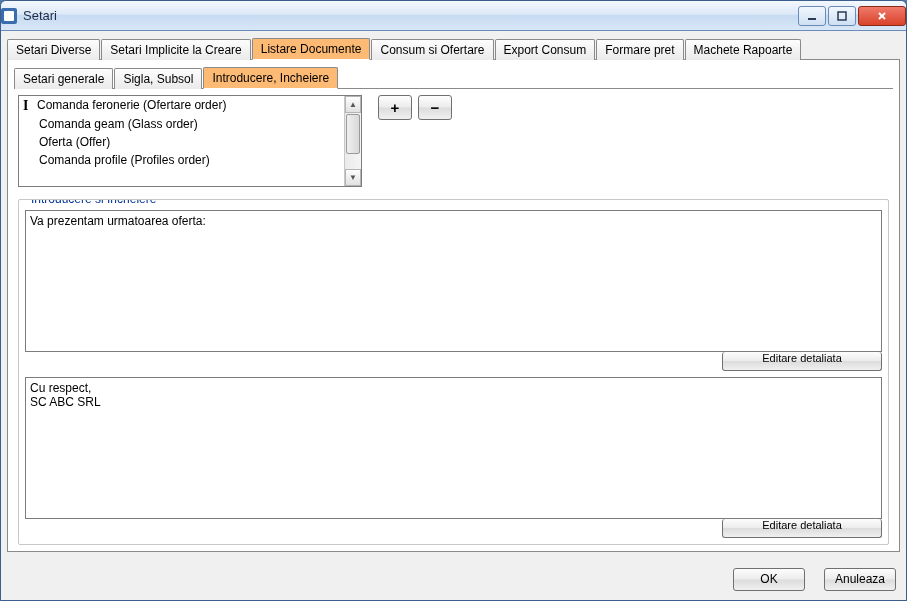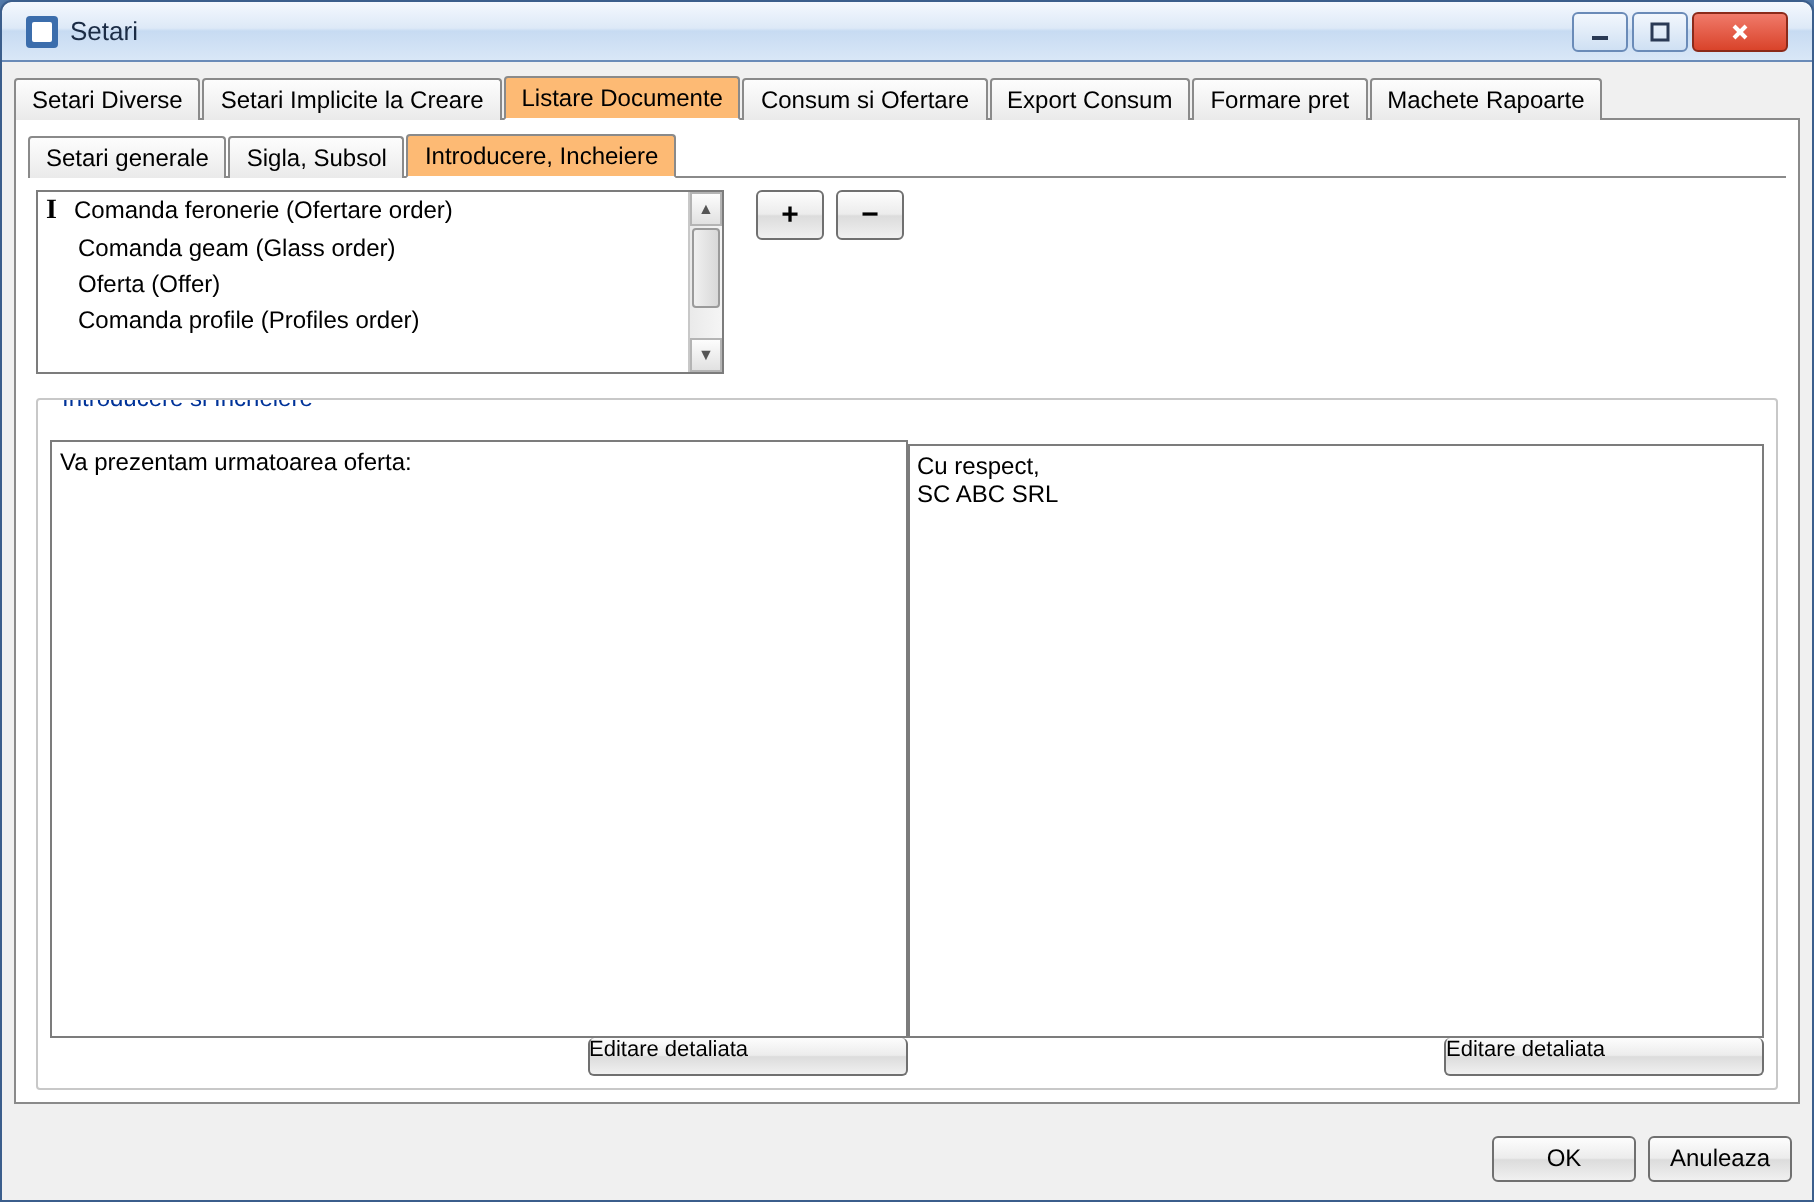--- a/index.html
+++ b/index.html
@@ -1,20 +1,20 @@
 <!DOCTYPE html>
 <html><head>
 <meta charset="utf-8">
 <style>
 * { box-sizing: border-box; margin: 0; padding: 0; font-family: "Segoe UI", Tahoma, sans-serif; font-size: 12px; }
 body { background: #5a84b8; width: 907px; height: 601px; overflow: hidden; }
 
 .window { width: 907px; height: 601px; background: #fff; border: 1px solid #3b5e8c; border-radius: 6px 6px 0 0; box-shadow: 0 0 8px rgba(0,0,0,0.3); display: flex; flex-direction: column; }
 
-.titlebar { height: 30px; background: linear-gradient(to bottom, #f4f8fe 0%, #dde9f7 45%, #c7dbf2 50%, #d9e7f7 100%); border-bottom: 1px solid #6a8bb8; display: flex; align-items: center; padding: 0 12px; border-radius: 6px 6px 0 0; }
+.titlebar { height: 30px; background: linear-gradient(to bottom, #f4f8fe 0%, #dde9f7 45%, #c7dbf2 50%, #d9e7f7 100%); border-bottom: 1px solid #6a8bb8; display: flex; align-items: center; padding: 0 0; border-radius: 6px 6px 0 0; }
 .titlebar .appicon { width: 16px; height: 16px; background: #3b6dac; margin-right: 6px; border-radius: 2px; position: relative; }
 .titlebar .appicon::after { content:''; position:absolute; top:3px; left:3px; width:10px; height:10px; background:#fff; border-radius:1px; }
 .titlebar .title { flex: 1; color: #1b2c45; font-size: 13px; }
 .winbtns { display: flex; gap: 0; }
 .winbtn { width: 28px; height: 20px; border: 1px solid #6a8bb8; border-radius: 3px; margin-left: 2px; display:flex; align-items:center; justify-content:center; background: linear-gradient(to bottom,#f2f7fd,#cfe0f3); cursor: default; }
 .winbtn svg { width: 12px; height: 12px; }
 .winbtn.close { width: 48px; background: linear-gradient(to bottom,#f07a6a,#d9432a); border-color:#8b2a1a; }
 .winbtn.close svg { stroke:#fff; }
 
 .body { flex:1; padding: 6px 6px 6px 6px; background:#f0f0f0; display:flex; flex-direction:column; overflow:hidden; }
@@ -37,28 +37,28 @@
 .listitem.selected .caret { position:absolute; left:4px; top:2px; font-weight:bold; font-family: "Times New Roman", serif; font-size:14px; }
 .vscroll { width:17px; background: linear-gradient(to right,#eaeaea,#f5f5f5); border-left:1px solid #c8c8c8; display:flex; flex-direction:column; }
 .vscroll .arr { height:17px; border:1px solid #b4b4b4; background:linear-gradient(to bottom,#fdfdfd,#e1e1e1); display:flex; align-items:center; justify-content:center; font-size:8px; color:#555; }
 .vscroll .thumb { margin:1px; border:1px solid #9a9a9a; background:linear-gradient(to right,#f0f0f0,#d8d8d8); border-radius:2px; height:40px; }
 .vscroll .track { flex:1; }
 
 .iconbtns { display:flex; gap:6px; }
 .iconbtn { width:34px; height:25px; border:1px solid #707070; border-radius:3px; background:linear-gradient(to bottom,#fdfdfd 0%,#ececec 48%,#dcdcdc 52%,#f0f0f0 100%); display:flex; align-items:center; justify-content:center; cursor:default; }
 .iconbtn span { font-weight:bold; font-size:15px; line-height:1; }
 
-.fieldset { border:1px solid #c8c8c8; border-radius:2px; margin-top:6px; flex:1; display:flex; flex-direction:row; padding:16px 6px 6px 6px; position:relative; overflow:hidden; }
+.fieldset { border:1px solid #c8c8c8; border-radius:2px; margin-top:6px; flex:1; display:flex; flex-direction:column; padding:6px 6px 6px 6px; position:relative; overflow:hidden; }
 .fieldset-legend { position:absolute; top:-8px; left:8px; background:#fff; padding:0 4px; color:#003399; font-size:12px; }
 .textarea-block { flex:1; display:flex; flex-direction:column; margin-top:4px; }
 .txtarea { flex:1; border:1px solid #7c7c7c; background:#fff; padding:3px 4px; font-size:12px; white-space:pre-wrap; overflow:hidden; }
 .detbtn-row { display:flex; justify-content:flex-end; padding:0; }
-.detbtn { width:160px; height:19px; border:1px solid #707070; border-radius:3px; background:linear-gradient(to bottom,#fdfdfd 0%,#ececec 48%,#dcdcdc 52%,#f0f0f0 100%); font-size:11px; cursor:default; border-top:none; }
+.detbtn { width:160px; height:19px; border:1px solid #707070; border-radius:3px; background:linear-gradient(to bottom,#fdfdfd 0%,#ececec 48%,#dcdcdc 52%,#f0f0f0 100%); text-align:center; font-size:11px; cursor:default; border-top:none; }
 
-.footer { height:42px; background:#f0f0f0; display:flex; align-items:center; justify-content:flex-end; gap:6px; padding:0 10px; }
+.footer { height:42px; background:#f0f0f0; display:flex; align-items:center; justify-content:flex-end; gap:19px; padding:0 10px; }
 .dlgbtn { min-width:72px; height:23px; border:1px solid #707070; border-radius:3px; background:linear-gradient(to bottom,#fdfdfd 0%,#ececec 48%,#dcdcdc 52%,#f0f0f0 100%); text-align:center; cursor:default; padding:0 8px; }
 </style>
 </head>
 <body>
 
 <div class="window">
 
   <div class="titlebar">
     <div class="appicon"></div>
     <div class="title">Setari</div>

